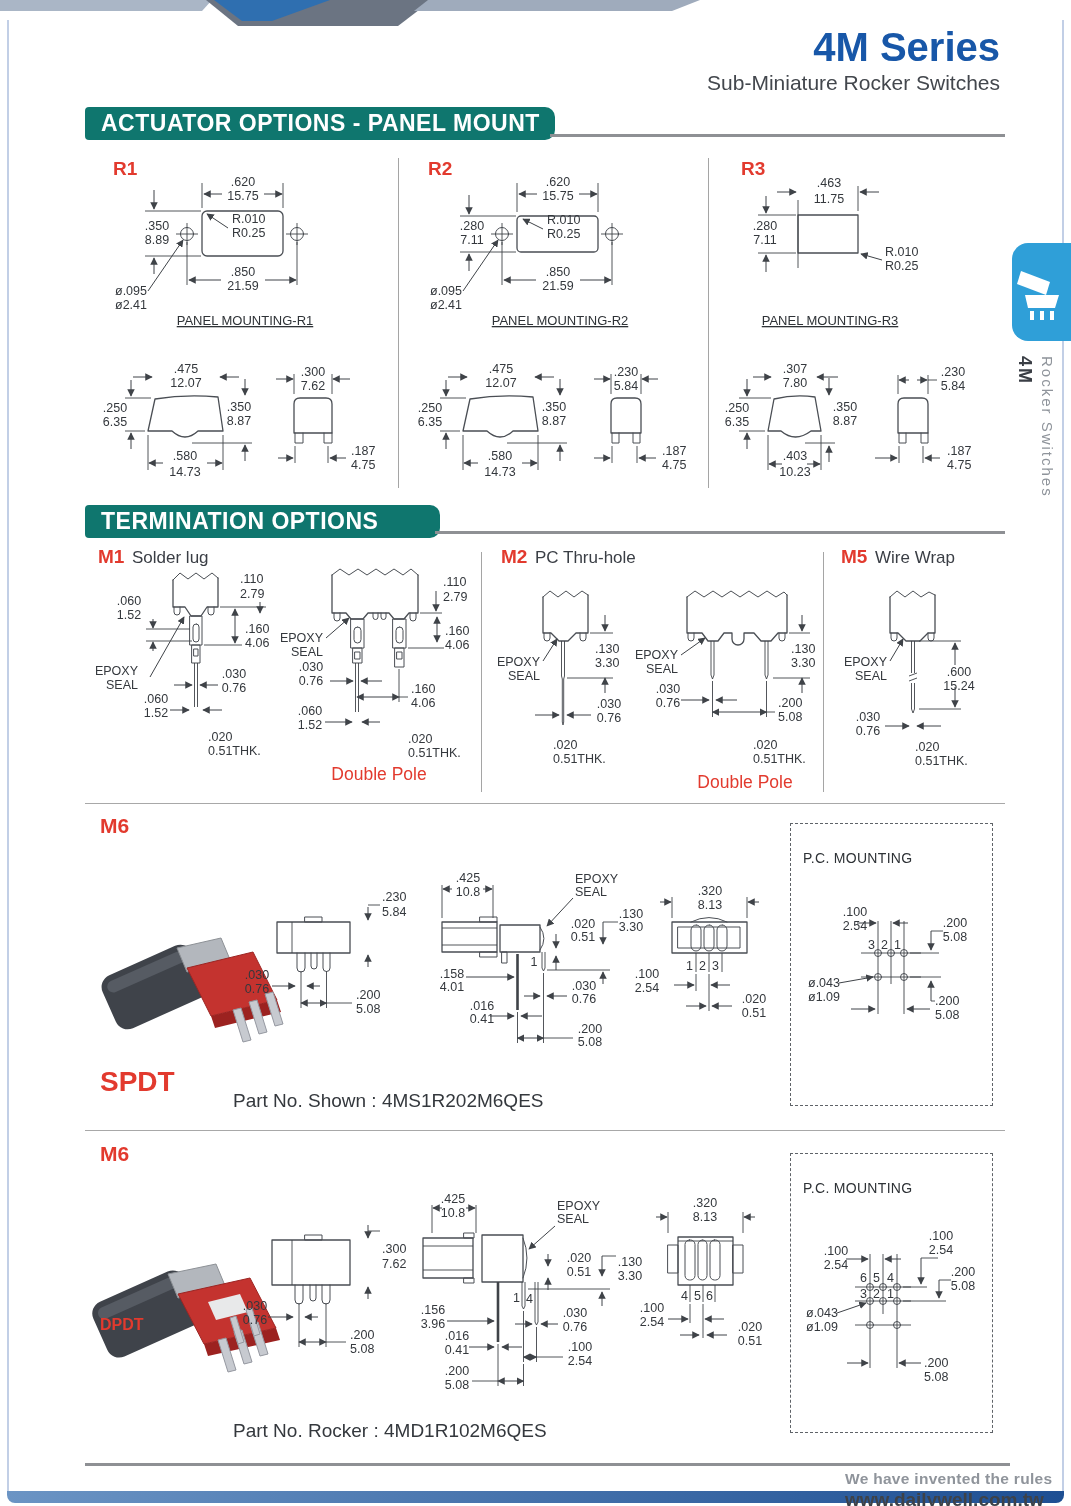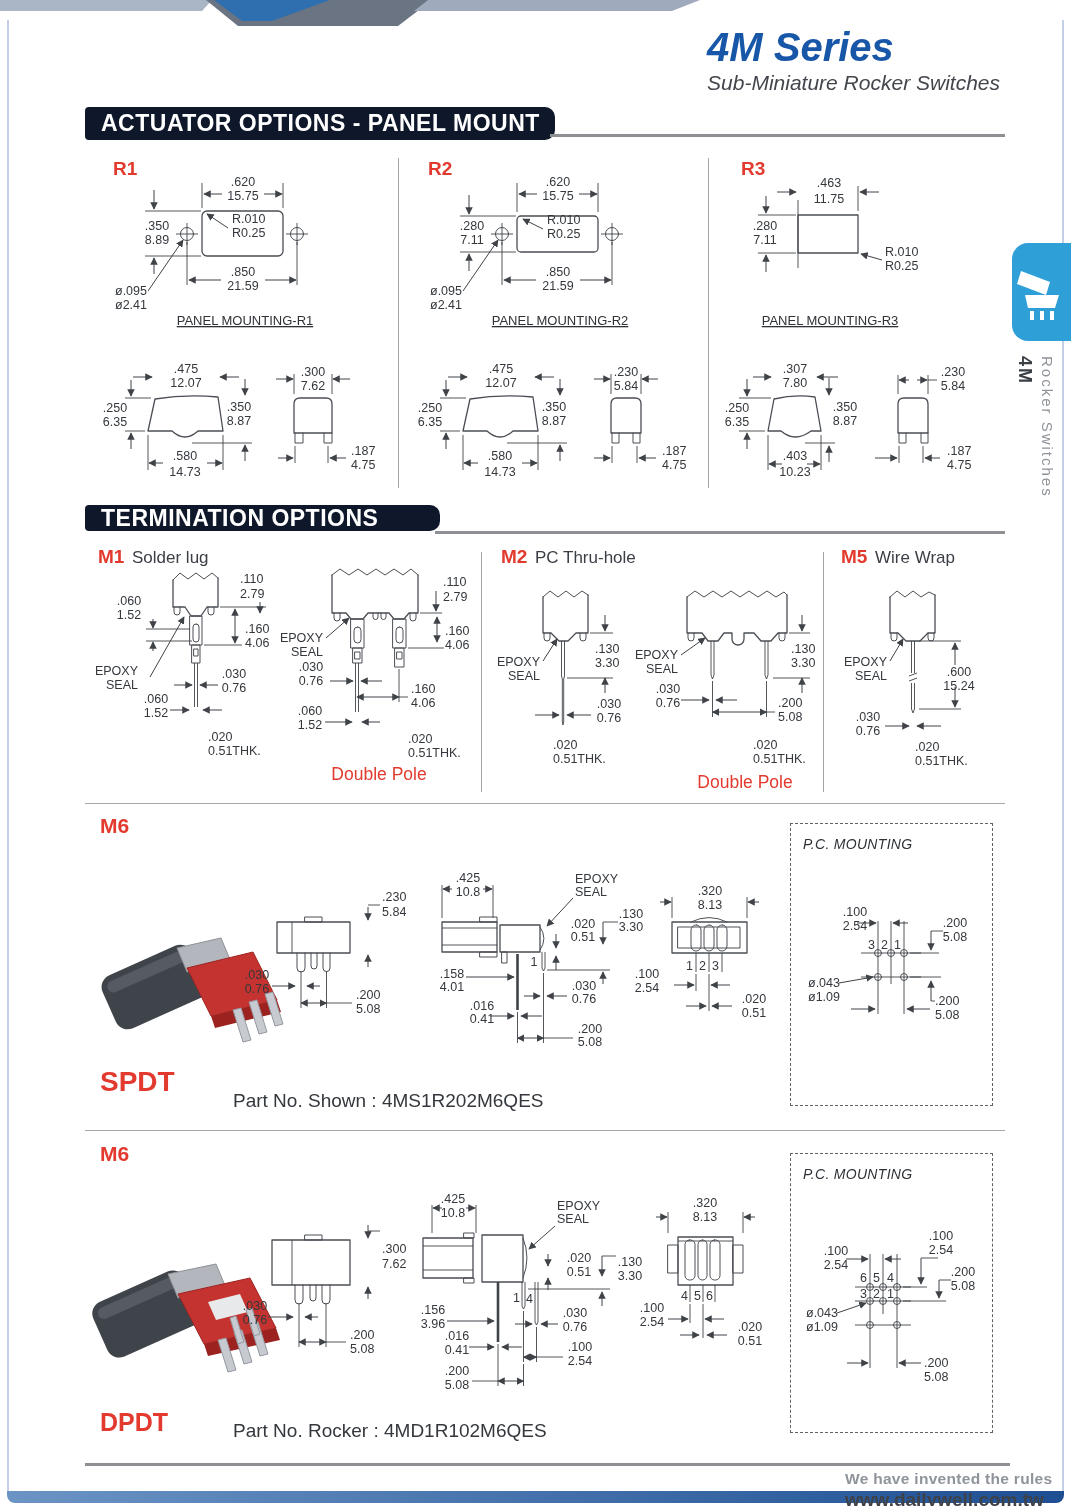--- a/index.html
+++ b/index.html
@@ -1,29 +1,29 @@
 <!DOCTYPE html>
 <html><head>
 <meta charset="utf-8">
 <style>
   html,body{margin:0;padding:0;background:#e8e8e8;}
   #page{position:relative;width:1071px;height:1506px;background:#fff;font-family:"Liberation Sans",sans-serif;overflow:hidden;margin:0 auto;}
   .abs{position:absolute;}
-  .secbar{background:#0f172a;color:#fff;font-weight:bold;font-size:23px;letter-spacing:.5px;
+  .secbar{background:#0f766e;color:#fff;font-weight:bold;font-size:23px;letter-spacing:.5px;
           display:flex;align-items:center;padding-left:16px;border-radius:4px 10px 10px 4px;box-sizing:border-box;}
   .extline{background:#8e9094;height:3px;}
   .vdiv{width:1px;background:#a5a5a5;}
   .hrule{height:1px;background:#a8a8a8;}
   .bigred{color:#e23a2e;font-weight:bold;font-size:21px;}
   .part{font-size:19px;color:#34383d;}
-  .brand{text-align:left;font-style:italic;}
+  .brand{text-align:right;}
   .brand .t1{font-size:40px;font-weight:bold;color:#1857a8;line-height:1.05;}
   .brand .t2{font-size:21px;color:#43474d;margin-top:3px;}
   .pcbox{border:1.6px dashed #5f6368;box-sizing:border-box;background:#fff;}
-  .pcbox .pctitle{position:absolute;left:12px;top:12px;font-size:14px;color:#2e3236;letter-spacing:.3px;font-style:italic;}
+  .pcbox .pctitle{position:absolute;left:12px;top:26px;font-size:14px;color:#2e3236;letter-spacing:.3px;}
   .slogan{font-weight:bold;font-size:15.5px;color:#8f949b;letter-spacing:.3px;}
   .site{font-weight:bold;font-size:19px;color:#3e4248;margin-top:1px;}
   .sidetab{background:#2f9fd8;border-radius:16px 0 0 16px;}
   .sidetext{writing-mode:vertical-rl;text-align:left;}
   .sidetext .st-sub{font-size:15px;color:#8f949b;letter-spacing:2px;padding-left:4px;}
   .sidetext .st-main{font-size:18px;font-weight:bold;color:#3a3e45;letter-spacing:2px;}
   .strip{width:2px;background:#c2cfe6;}
   .bluebar{background:linear-gradient(90deg,#6b94c4,#1e4f93);border-radius:0 0 8px 8px;}
   svg text{font-family:"Liberation Sans",sans-serif;}
   .d{font-size:12.5px;fill:#34383d;}
@@ -290,21 +290,21 @@
     <text class="d m" x="228" y="226">.230</text>
     <text class="d m" x="228" y="240">5.84</text>
     <line class="xl" x1="174" y1="296" x2="174" y2="313"></line>
       <line class="xl" x1="198" y1="296" x2="198" y2="313"></line>
     <line class="dl" x1="150" y1="308" x2="172" y2="308"></line>
       <line class="dl" x1="215" y1="308" x2="200" y2="308"></line>
     <text class="d" x="222" y="305">.187</text>
     <text class="d" x="222" y="319">4.75</text>
   </svg>
 
-  <div class="abs secbar" style="left:85px;top:505px;width:355px;height:26px">TERMINATION OPTIONS</div>
+  <div class="abs secbar" style="left:85px;top:505px;width:355px;height:33px">TERMINATION OPTIONS</div>
   <div class="abs extline" style="left:435px;top:531px;width:570px"></div>
 
   <div class="abs vdiv" style="left:481px;top:552px;height:240px"></div>
   <div class="abs vdiv" style="left:823px;top:552px;height:240px"></div>
 
   <svg class="abs" style="left:90px;top:545px" width="390" height="255">
     <text class="rl" x="8" y="18">M1</text>
     <text class="lb" x="42" y="18">Solder lug</text>
 
     <path class="ol" d="M83,35 L83,62 L95,62 L101,71 L111,71 L117,62 L128,62 L128,33"></path>
@@ -836,21 +836,21 @@
       <text class="d" x="15" y="163">ø.043</text>
       <text class="d" x="15" y="177">ø1.09</text>
       <polyline class="dl" points="46,159 75,149"></polyline>
       <line class="dl" x1="56" y1="209" x2="77" y2="209"></line>
         <line class="dl" x1="130" y1="209" x2="108" y2="209"></line>
       <text class="d" x="133" y="213">.200</text>
       <text class="d" x="133" y="227">5.08</text>
     </svg>
   </div>
 
-  <div class="abs bigred" style="left:100px;top:1408px;font-size:25px">DPDT</div>
+  <div class="abs bigred" style="left:100px;top:1316px;font-size:16px">DPDT</div>
   <div class="abs part" style="left:233px;top:1420px">Part No. Rocker : 4MD1R102M6QES</div>
 
   <div class="abs extline" style="left:85px;top:1463px;width:925px"></div>
   <div class="abs" style="left:845px;top:1470px">
     <div class="slogan">We have invented the rules</div>
     <div class="site">www.dailywell.com.tw</div>
   </div>
 
 </div>
 

